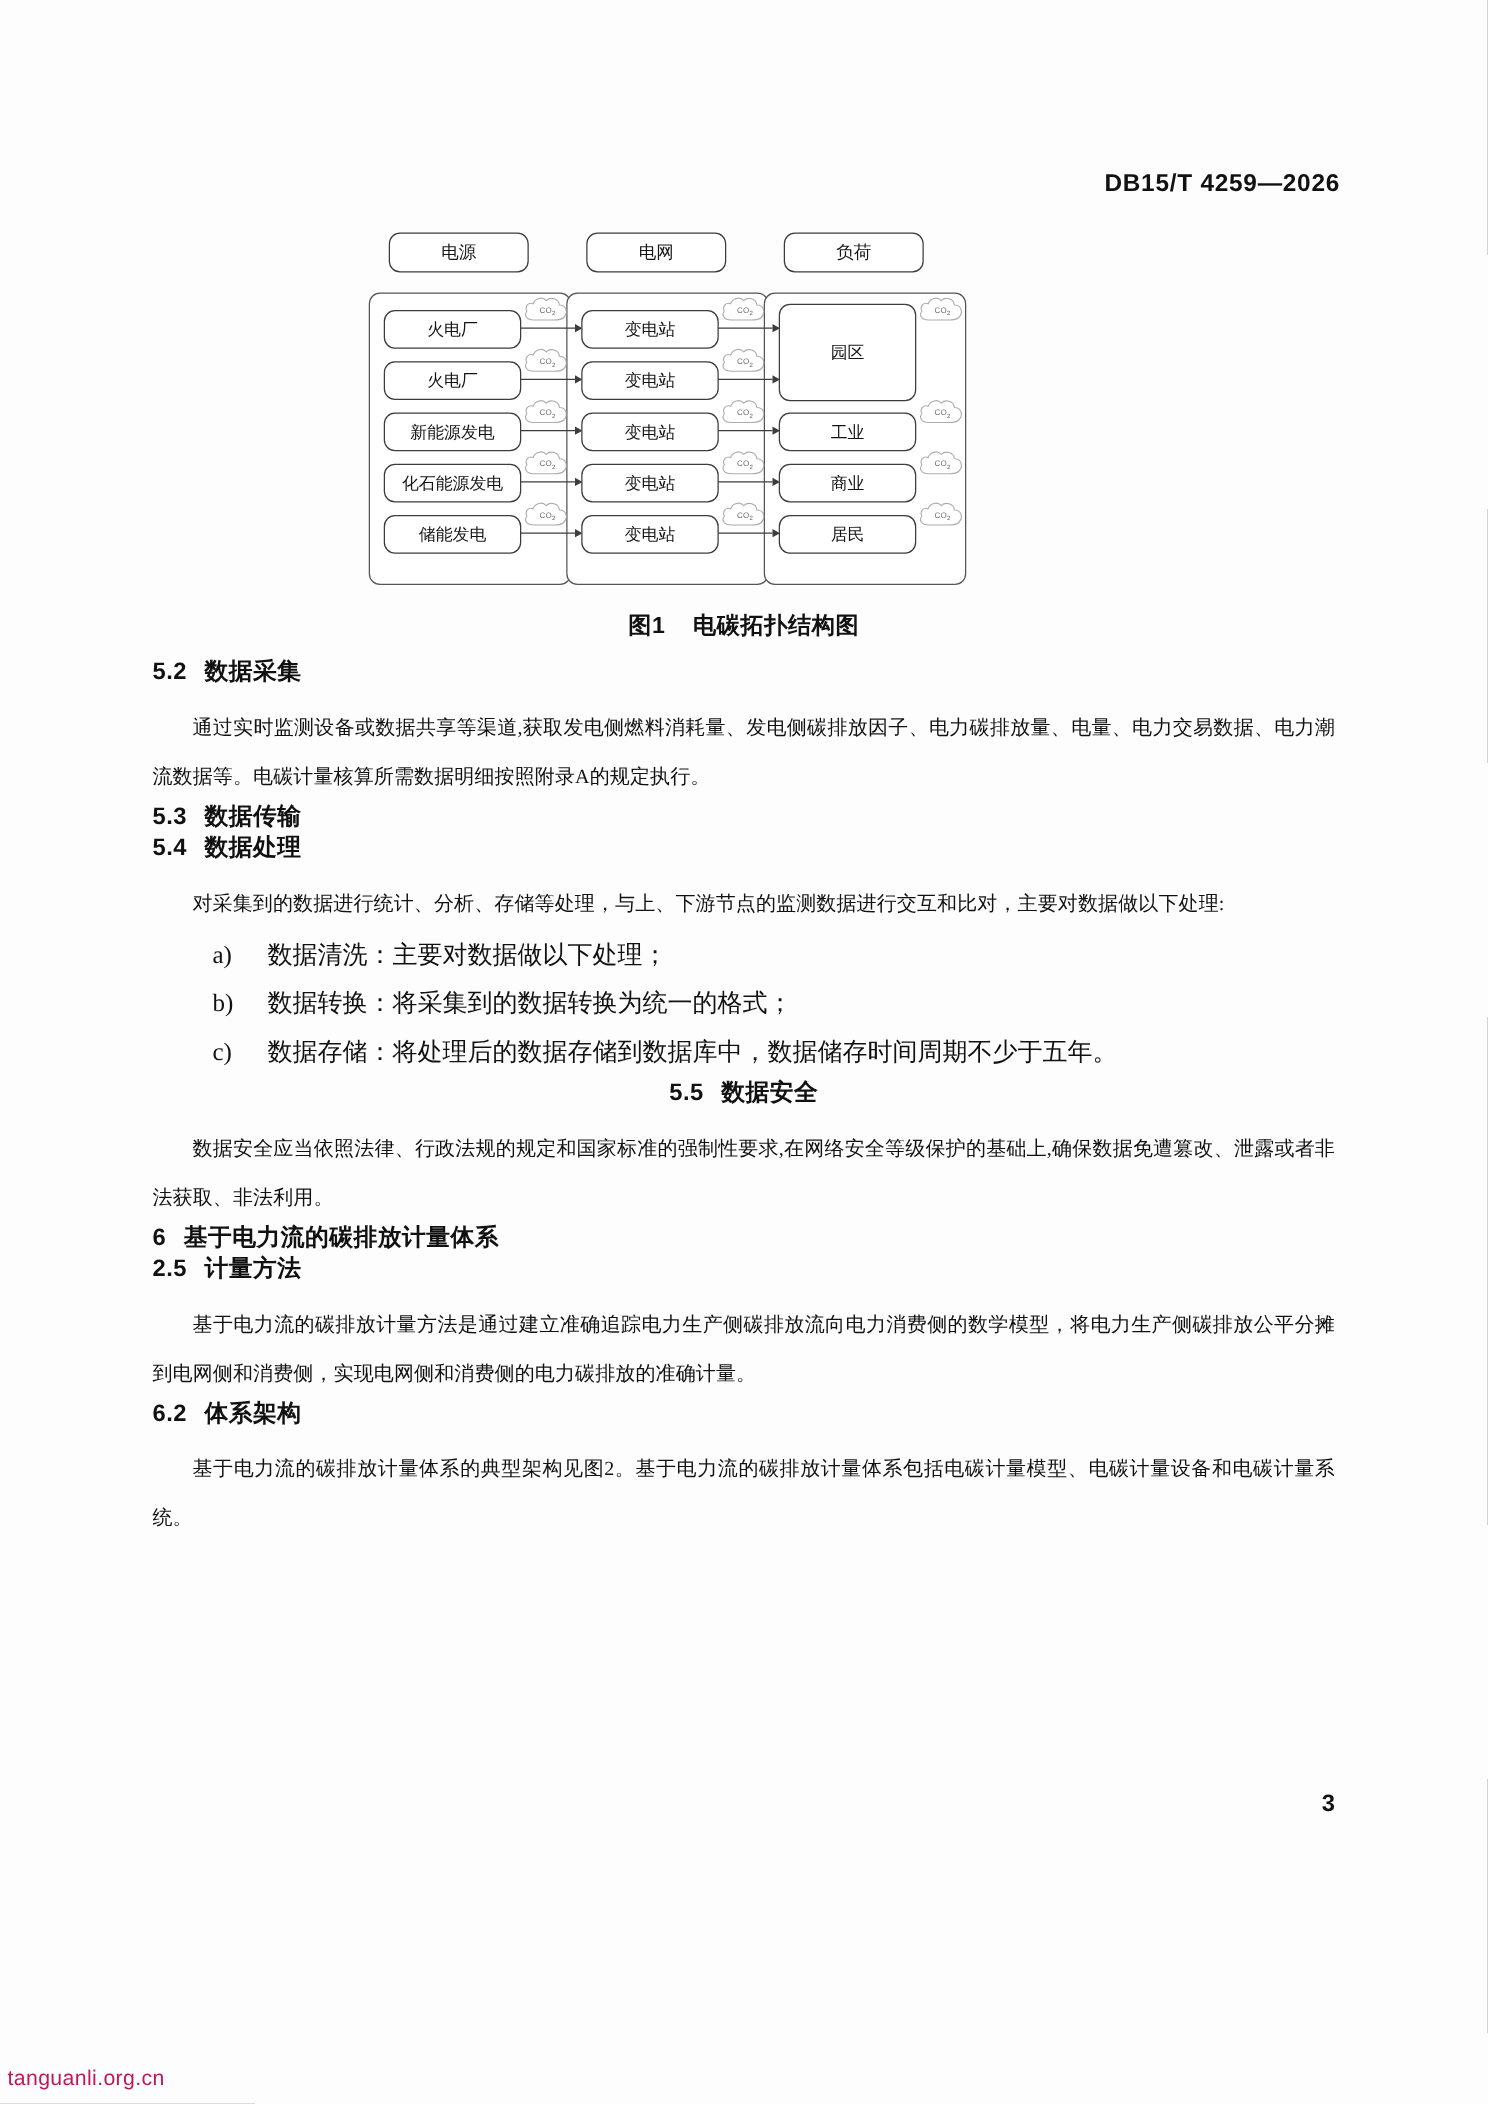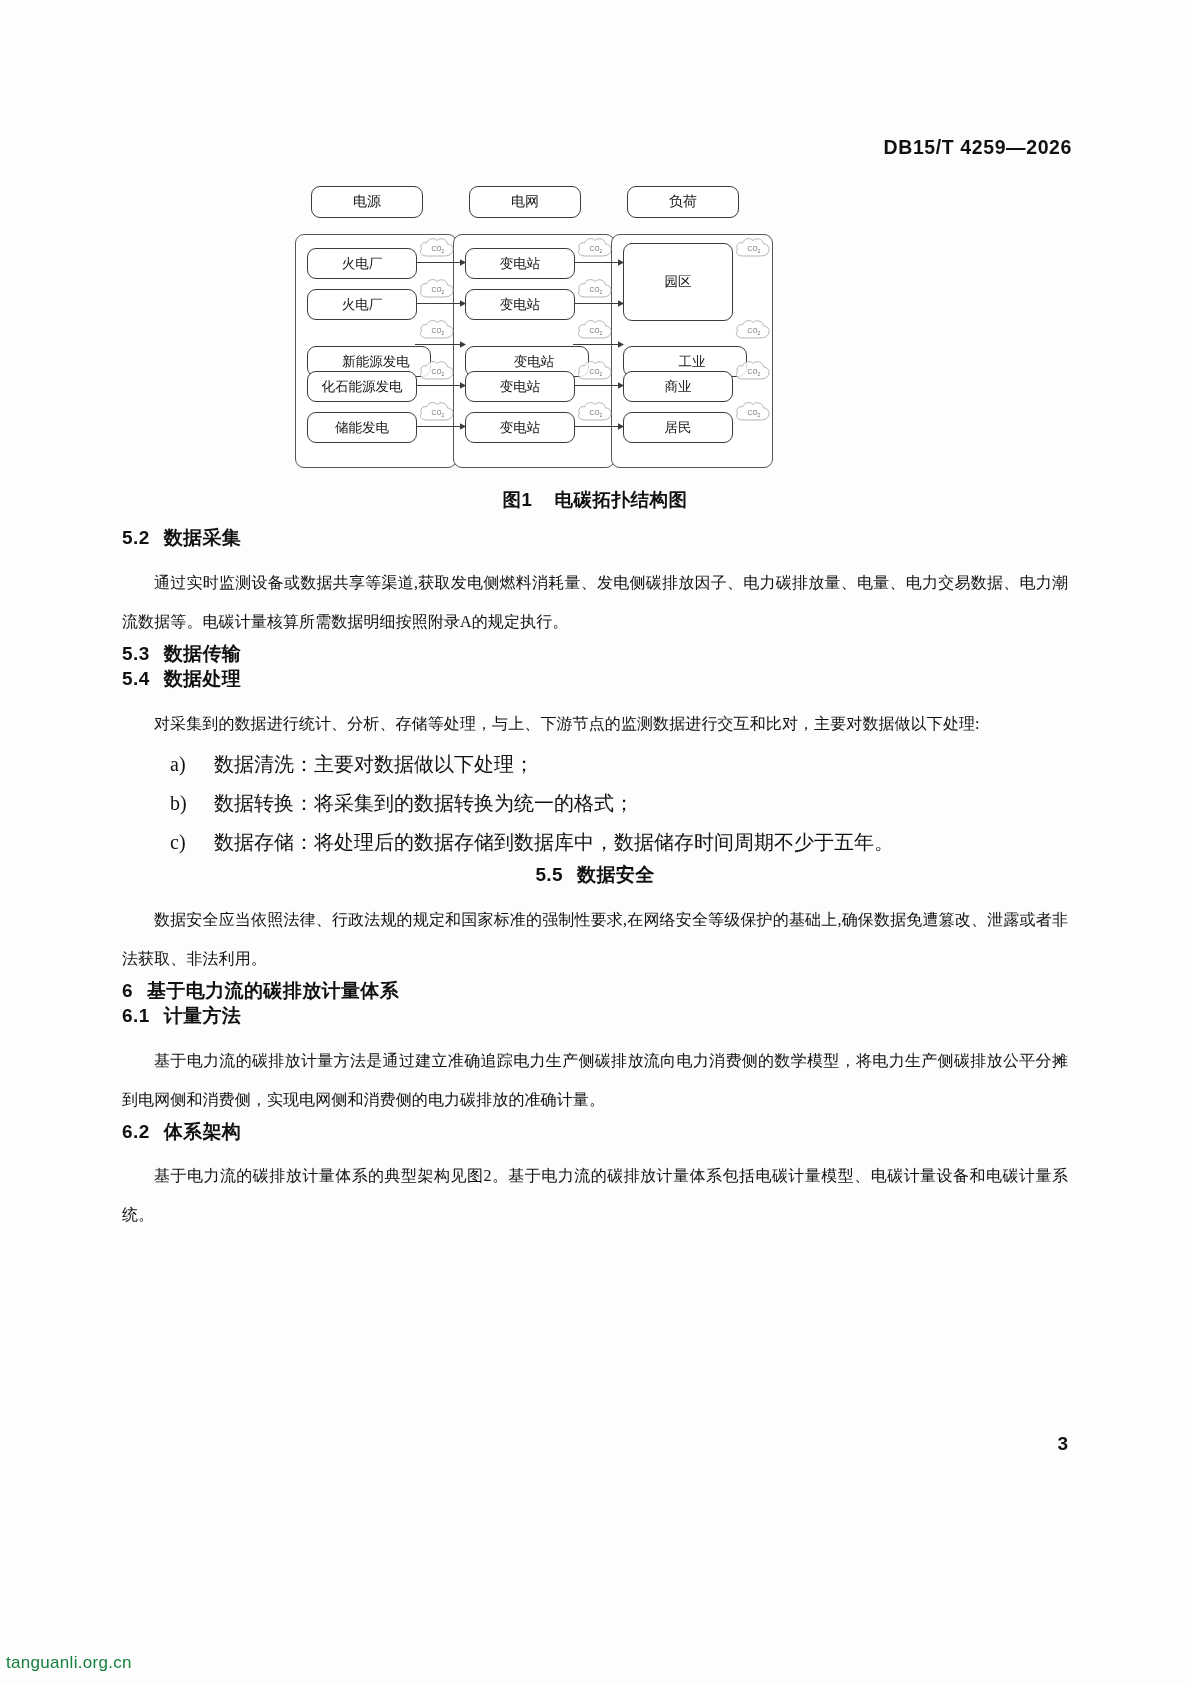--- a/index.html
+++ b/index.html
@@ -88,21 +88,21 @@
     white-space: nowrap;
     z-index: 3;
   }
   .node.src  { left: 18px;  width: 108px; }
   .node.grid { left: 176px; width: 108px; }
   .node.load { left: 334px; width: 108px; }
   .node.park { left: 334px; width: 108px; height: 76px; }
 
   .r0 { top: 62px; }
   .r1 { top: 103px; }
-  .r2 { top: 160px; padding-left: 14px; }
+  .r2 { top: 144px; }
   .r3 { top: 185px; }
   .r4 { top: 226px; }
 
   .cloud {
     position: absolute;
     width: 42px;
     height: 27px;
     z-index: 4;
     opacity: .82;
   }
@@ -198,21 +198,21 @@
     font-weight: bold;
   }
 
   
   .watermark {
     position: absolute;
     left: 6px;
     bottom: 10px;
     font-family: "Liberation Sans", "DejaVu Sans", sans-serif;
     font-size: 17px;
-    color: #15803d;
+    color: #be185d;
     letter-spacing: .3px;
   }
 </style>
 </head>
 <body>
 
 <div class="page">
 
   <div class="doc-header">DB15/T 4259—2026</div>
 
@@ -433,21 +433,21 @@
     <h2 class="heading sec-55">
       <span class="num">5.5</span><span>数据安全</span>
     </h2>
     <p class="para">数据安全应当依照法律、行政法规的规定和国家标准的强制性要求,在网络安全等级保护的基础上,确保数据免遭篡改、泄露或者非法获取、非法利用。</p>
 
     <h2 class="heading sec-6">
       <span class="num">6</span><span>基于电力流的碳排放计量体系</span>
     </h2>
 
     <h2 class="heading sec-61">
-      <span class="num">6.1</span><span>计量方法</span>
+      <span class="num">2.5</span><span>计量方法</span>
     </h2>
     <p class="para">基于电力流的碳排放计量方法是通过建立准确追踪电力生产侧碳排放流向电力消费侧的数学模型，将电力生产侧碳排放公平分摊到电网侧和消费侧，实现电网侧和消费侧的电力碳排放的准确计量。</p>
 
     <h2 class="heading sec-62">
       <span class="num">6.2</span><span>体系架构</span>
     </h2>
     <p class="para">基于电力流的碳排放计量体系的典型架构见图2。基于电力流的碳排放计量体系包括电碳计量模型、电碳计量设备和电碳计量系统。</p>
 
   </div>
 

